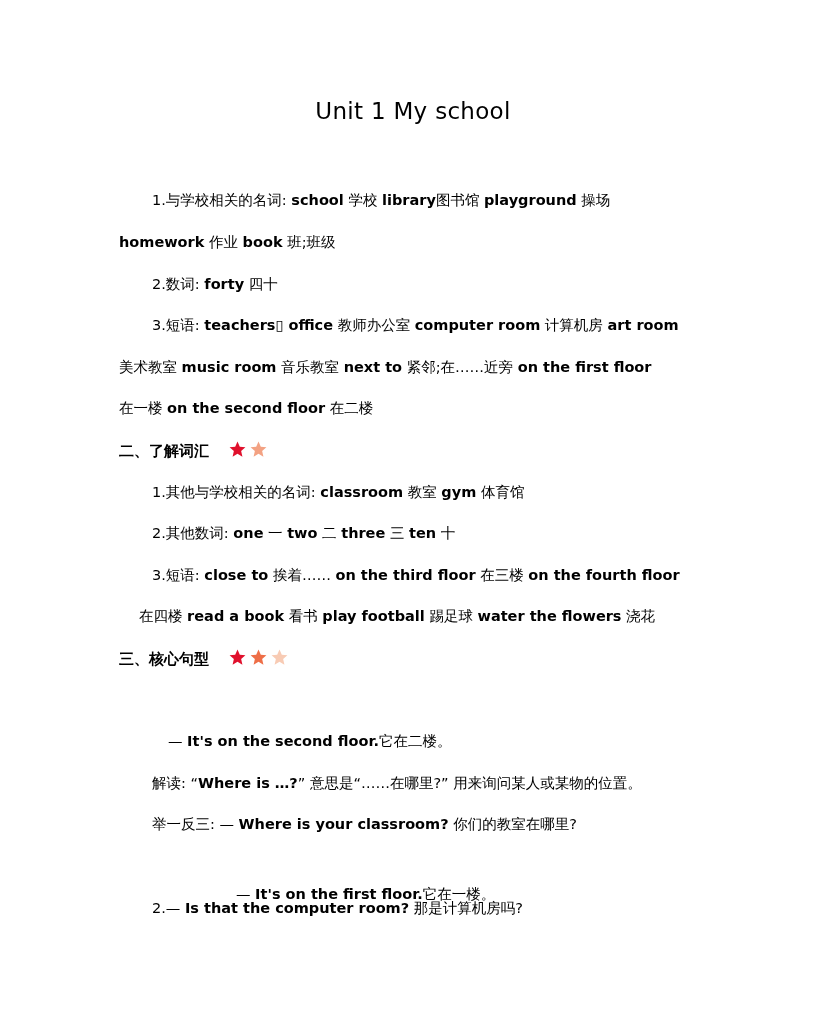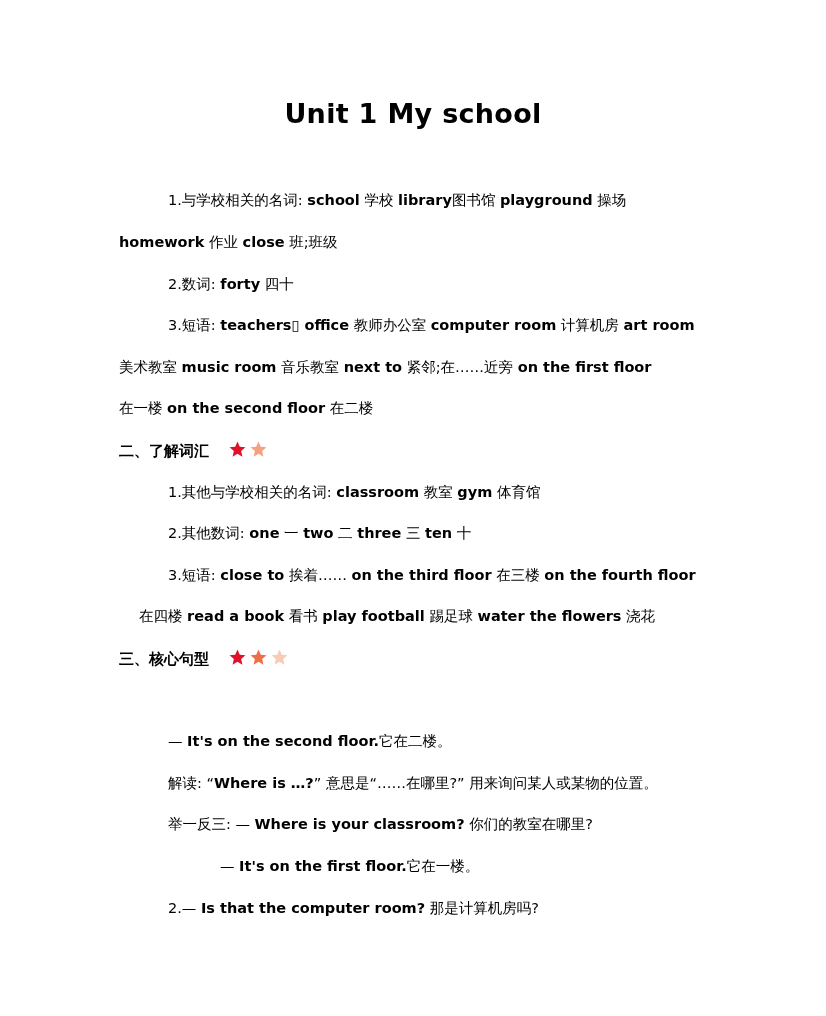--- a/index.html
+++ b/index.html
@@ -1,42 +1,42 @@
 <!DOCTYPE html>
 <html><head>
   <meta charset="utf-8">
   <style>
     html, body { margin: 0; padding: 0; background: #ffffff; }
     body { width: 826px; height: 1016px; position: relative; overflow: hidden;
            font-family: "DejaVu Sans", "Liberation Sans", sans-serif; color: #000; }
     .page { position: absolute; left: 0; top: 0; width: 826px; height: 1016px; }
     .title { position: absolute; top: 98px; left: 0; width: 826px; text-align: center;
-             font-size: 27px; font-weight: bold; letter-spacing: 0.3px; }
+             font-size: 23px; font-weight: normal; letter-spacing: 0.3px; }
     .line { position: absolute; font-size: 14.5px; white-space: nowrap; line-height: 20px; }
     .b { font-weight: bold; }
     .head { font-size: 15px; font-weight: bold; }
     .stars { display: inline-flex; gap: 2px; margin-left: 14px; vertical-align: -3px; }
     .stars svg { width: 19px; height: 19px; display: block; }
     .l0 { left: 119px; }
-    .l1 { left: 152px; margin-left: 16px; }
+    .l1 { left: 152px; }
     .l2 { left: 168px; }
-    .l3 { left: 220px; }
+    .l3 { left: 236px; margin-top: 28px; }
   </style>
 </head>
 <body>
 
 <div class="page">
   <div class="title">Unit 1 My school</div>
 
 
   <div class="line l1" style="top:190px;">
     <span>1.与学校相关的名词: </span><span class="b">school</span><span> 学校    </span><span class="b">library</span><span>图书馆    </span><span class="b">playground</span><span> 操场</span>
   </div>
   <div class="line l0" style="top:232px;">
-    <span class="b">homework</span><span>  作业    </span><span class="b">close</span><span> 班;班级</span>
+    <span class="b">homework</span><span>  作业    </span><span class="b">book</span><span> 班;班级</span>
   </div>
   <div class="line l1" style="top:274px;">
     <span>2.数词: </span><span class="b">forty</span><span> 四十</span>
   </div>
   <div class="line l1" style="top:315px;">
     <span>3.短语: </span><span class="b">teachers▯  office</span><span> 教师办公室    </span><span class="b">computer  room</span><span> 计算机房    </span><span class="b">art room</span>
   </div>
   <div class="line l0" style="top:357px;text-align:right;">
     <span>美术教室    </span><span class="b">music room</span><span> 音乐教室    </span><span class="b">next to</span><span> 紧邻;在……近旁    </span><span class="b">on the first floor</span>
   </div>

